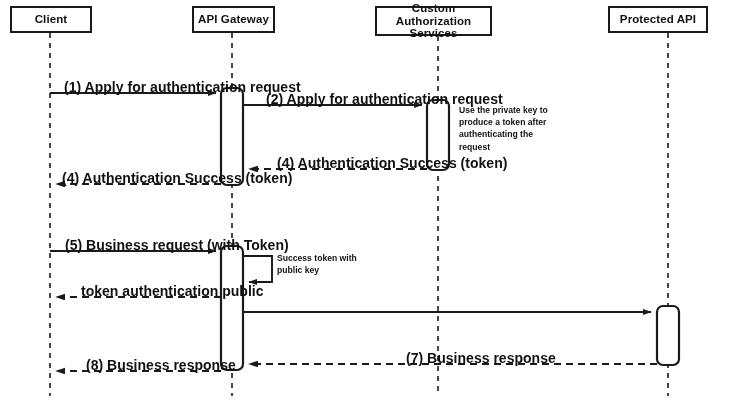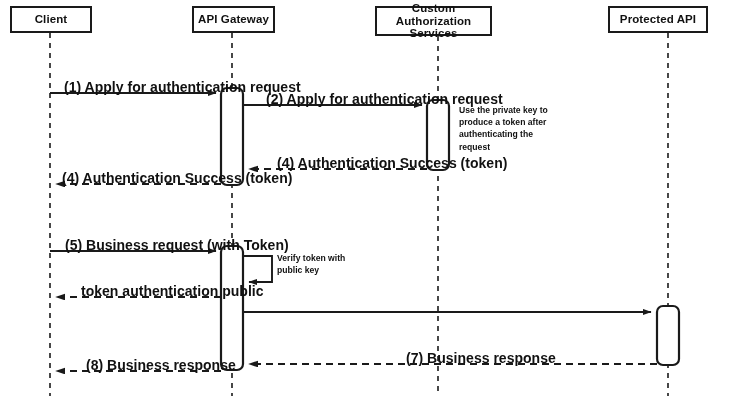--- a/index.html
+++ b/index.html
@@ -139,17 +139,17 @@
 
   <div class="msg-label" style="left:65px; top:237px;">(5) Business request (with Token)</div>
 
   <div class="msg-label" style="left:81px; top:283px;">token authentication public</div>
 
 
   <div class="msg-label" style="left:406px; top:350px;">(7) Business response</div>
 
   <div class="msg-label" style="left:86px; top:357px;">(8) Business response</div>
 
-  <div class="note-text" style="left:277px; top:252px;">Verify token with public key</div>
+  <div class="note-text" style="left:277px; top:252px;">Success token with public key</div>
 
   <div class="note-text wide" style="left:459px; top:104px;">Use the private key to produce a token after authenticating the request</div>
 
 </div>
 
 </body></html>

